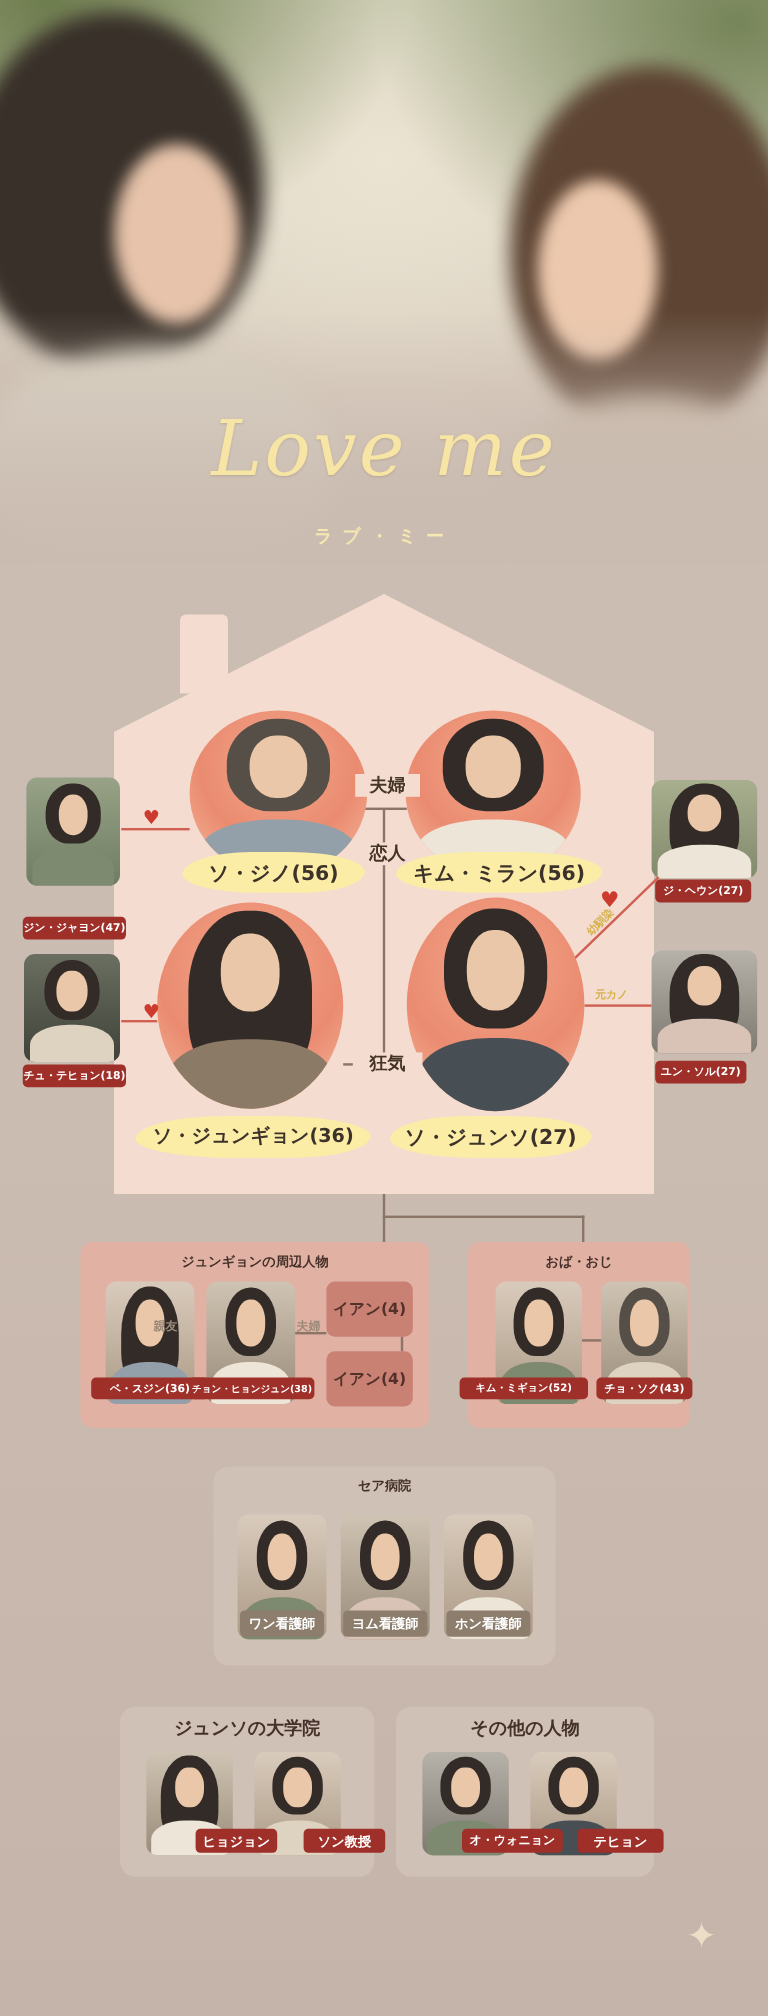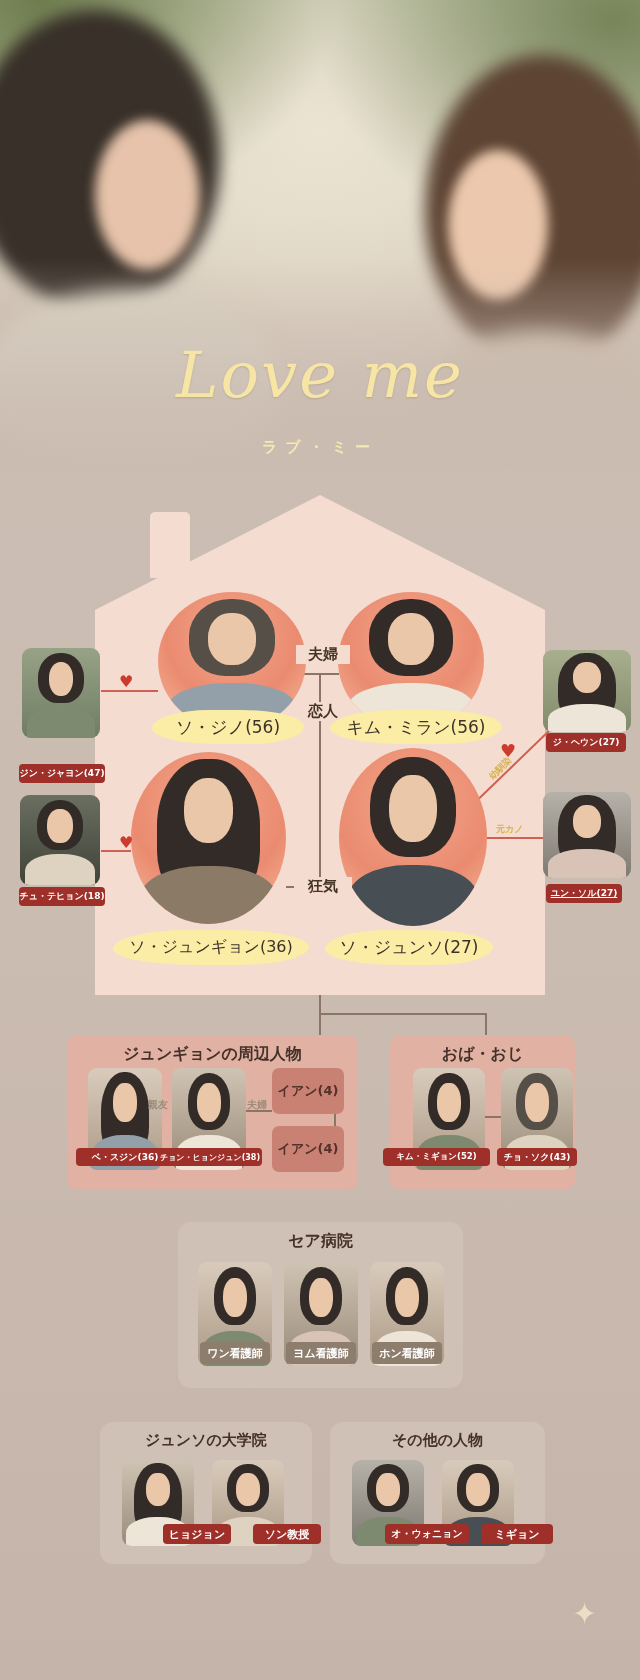--- a/index.html
+++ b/index.html
@@ -42,21 +42,21 @@
   .av.long .hair{left:17%;top:4%;width:66%;height:84%;border-radius:46% 46% 36% 36%;}
   .av .face{left:34%;top:15%;width:32%;height:38%;background:#eac7a9;border-radius:46%;}
   .av .body{left:6%;bottom:-6%;width:88%;height:40%;background:#b8b0a2;border-radius:46% 46% 0 0;}
   .hair-grey .hair{background:#554f48;}
   .body-blue .body{background:#93a0aa;} .body-white .body{background:#ece5d8;}
   .body-dark .body{background:#474f55;} .body-brown .body{background:#8b7a66;}
   .body-green .body{background:#7e8a6f;} .body-cream .body{background:#ded3c0;}
   .body-pink .body{background:#d9c2b6;}
 
   
-  .ypill{position:absolute;background:#fbeca6;color:#3d322a;font-weight:normal;
+  .ypill{position:absolute;background:#fbeca6;color:#3d322a;font-weight:bold;
       display:flex;align-items:center;justify-content:center;white-space:nowrap;
       border-radius:48% 52% 45% 55% / 70% 62% 66% 58%;font-size:17px;}
 
   
   .rel{position:absolute;font-weight:bold;color:#453428;font-size:15px;
       background:#f4dcd0;text-align:center;padding:0 3px;z-index:5;}
 
   
   .ln{position:absolute;background:#8a7568;z-index:1;}
   .pln{position:absolute;background:#d06052;z-index:1;}
@@ -78,21 +78,21 @@
   .heart{position:absolute;color:#cd3a2e;z-index:4;}
   .heart::before{content:"♥";}
 
   .small-yel{position:absolute;color:#d6b14c;font-size:9px;font-weight:bold;z-index:4;white-space:nowrap;}
   .small-grey{position:absolute;color:#9b8a7a;font-size:10px;font-weight:bold;z-index:4;}
 
   
   .gbox{position:absolute;border-radius:10px;background:#e1b2a3;}
   .gbox.neutral{background:#cfc1b5;border-radius:13px;}
   .gtitle{position:absolute;left:0;top:9px;width:100%;text-align:center;
-      font-weight:bold;color:#45312a;font-size:16px;}
+      font-weight:bold;color:#45312a;font-size:11px;}
   .gtitle.sm{font-size:15px;}
   .ian{position:absolute;background:#c98174;border-radius:7px;color:#53312a;
       font-weight:bold;font-size:13px;display:flex;align-items:center;justify-content:center;}
 
   #sparkle{position:absolute;left:572px;top:1596px;font-size:30px;color:#eadfc6;}
   #sparkle::before{content:"✦";}
 </style>
 </head>
 <body>
 
@@ -186,21 +186,21 @@
 <div class="pln" style="left:464px;top:812px;width:118px;height:2px;transform-origin:0 50%;transform:rotate(-44deg);"></div>
 <div class="small-yel" style="left:487px;top:762px;transform:rotate(-46deg);">幼馴染</div>
 
 <div class="photo bg-grey" style="left:543px;top:792px;width:88px;height:86px;">
   <div class="av long body-pink">
       <i class="hair"></i>
       <i class="face"></i>
       <i class="body"></i>
     </div>
 </div>
-<div class="tag" style="left:546px;top:884px;width:76px;height:19px;text-decoration:underline;">ユン・ソル(27)</div>
+<div class="tag" style="left:546px;top:884px;width:76px;height:19px;">ユン・ソル(27)</div>
 <div class="pln" style="left:487px;top:837px;width:56px;height:2px;"></div>
 <div class="small-yel" style="left:496px;top:823px;">元カノ</div>
 
 <div class="ln" style="left:319px;top:995px;width:2px;height:40px;"></div>
 <div class="ln" style="left:319px;top:1013px;width:168px;height:2px;"></div>
 <div class="ln" style="left:485px;top:1013px;width:2px;height:22px;"></div>
 
 <div class="gbox" style="left:67px;top:1035px;width:291px;height:155px;">
   <div class="gtitle">ジュンギョンの周辺人物</div>
 </div>
@@ -213,21 +213,21 @@
 </div>
 <div class="tag" style="left:76px;top:1148px;width:98px;height:18px;">ベ・スジン(36)</div>
 <div class="photo bg-warm2" style="left:172px;top:1068px;width:74px;height:102px;">
   <div class="av body-white">
       <i class="hair"></i>
       <i class="face"></i>
       <i class="body"></i>
     </div>
 </div>
 <div class="tag" style="left:158px;top:1148px;width:104px;height:18px;font-size:8px;">チョン・ヒョンジュン(38)</div>
-<div class="small-grey" style="left:148px;top:1098px;">親友</div>
+<div class="small-grey" style="left:128px;top:1098px;">親友</div>
 <div class="small-grey" style="left:247px;top:1098px;">夫婦</div>
 <div class="ln" style="left:246px;top:1110px;width:26px;height:2px;"></div>
 <div class="ln" style="left:334px;top:1114px;width:2px;height:12px;"></div>
 <div class="ian" style="left:272px;top:1068px;width:72px;height:46px;">イアン(4)</div>
 <div class="ian" style="left:272px;top:1126px;width:72px;height:46px;">イアン(4)</div>
 
 <div class="gbox" style="left:390px;top:1035px;width:185px;height:155px;">
   <div class="gtitle">おば・おじ</div>
 </div>
 <div class="photo bg-warm" style="left:413px;top:1068px;width:72px;height:102px;">
@@ -307,15 +307,15 @@
     </div>
 </div>
 <div class="photo bg-warm" style="left:442px;top:1460px;width:72px;height:86px;">
   <div class="av body-dark">
       <i class="hair"></i>
       <i class="face"></i>
       <i class="body"></i>
     </div>
 </div>
 <div class="tag md" style="left:346px;top:1524px;width:84px;height:20px;font-size:10px;">オ・ウォニョン</div>
-<div class="tag md" style="left:442px;top:1524px;width:72px;height:20px;">ミギョン</div>
+<div class="tag md" style="left:442px;top:1524px;width:72px;height:20px;">テヒョン</div>
 
 <div id="sparkle"></div>
 
 </body></html>

